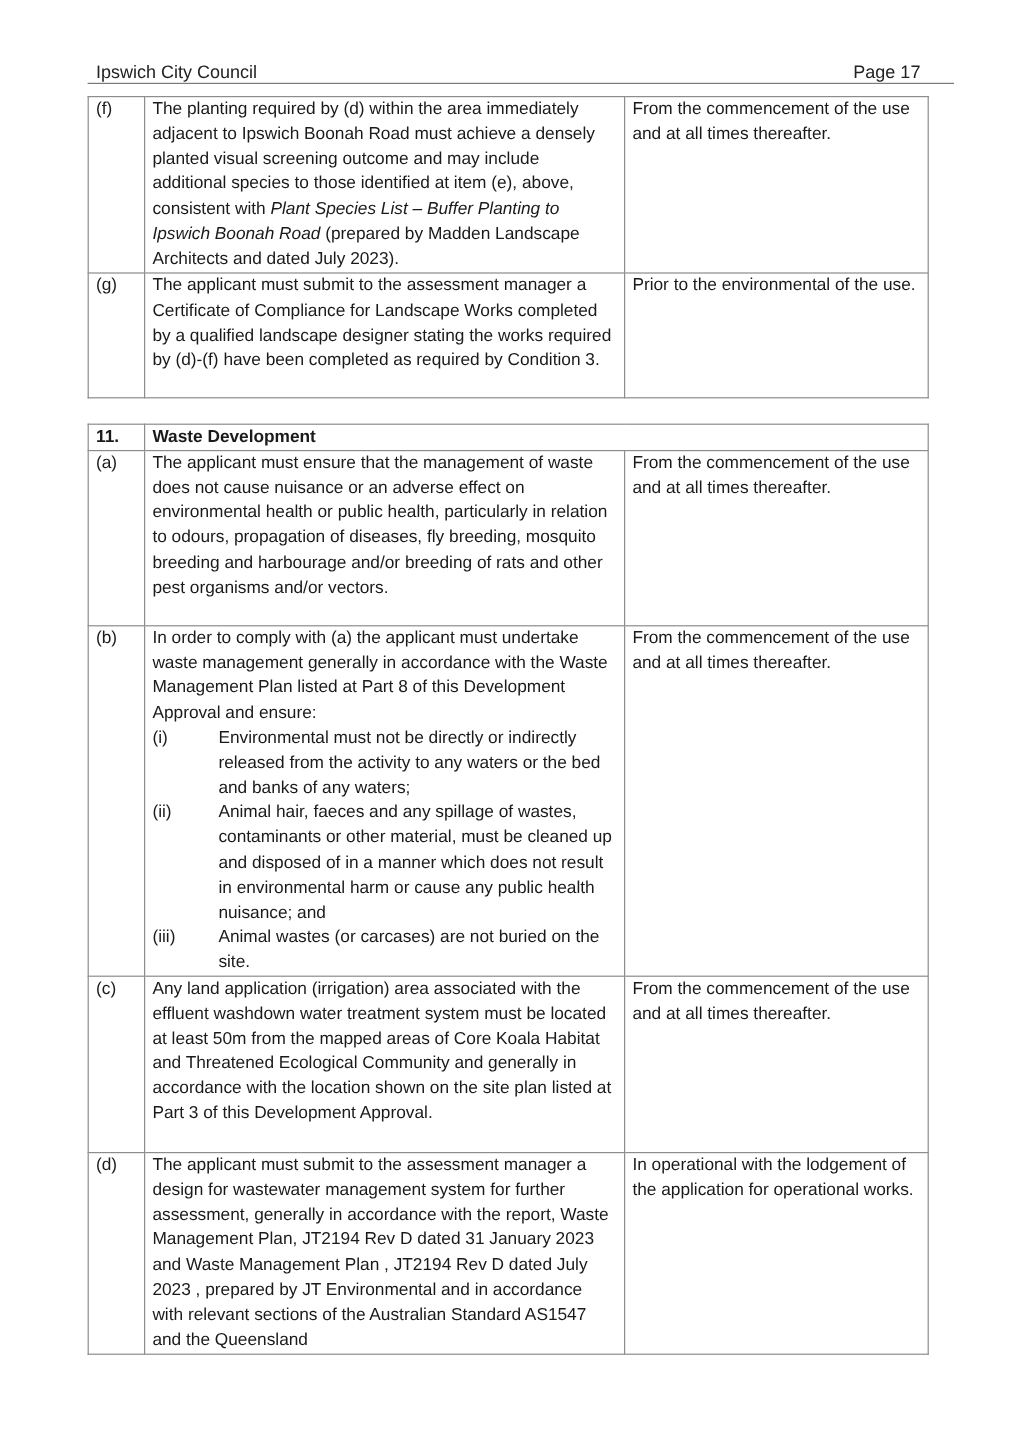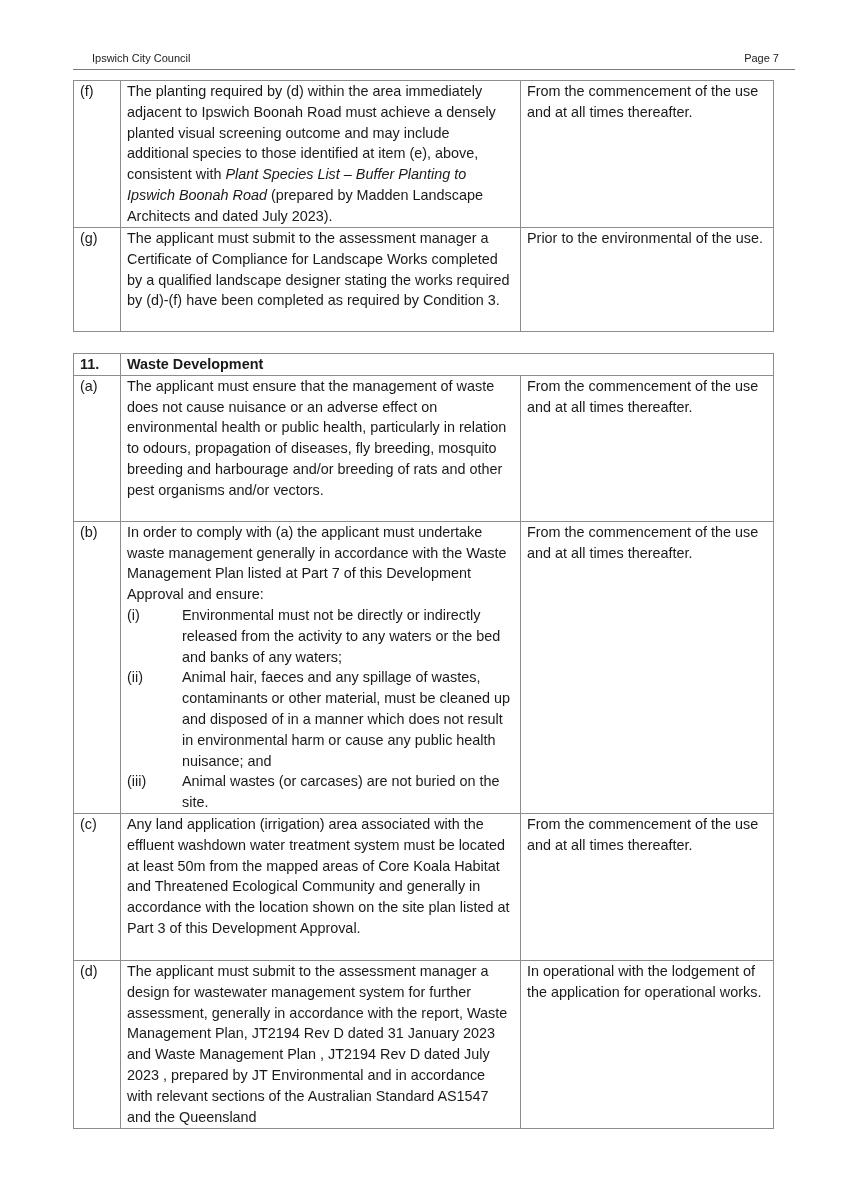--- a/index.html
+++ b/index.html
@@ -1,22 +1,22 @@
 <!DOCTYPE html>
 <html><head>
 <meta charset="utf-8">
 <style>
   html, body { margin: 0; padding: 0; }
   body {
     width: 843px; height: 1194px; background: #ffffff; position: relative; overflow: hidden;
     font-family: "Liberation Sans", sans-serif; color: #1a1a1a;
   }
   .header {
-    position: absolute; left: 92px; top: 50px; width: 687px; height: 20px;
-    font-size: 11px; color: #222;
+    position: absolute; left: 80px; top: 50px; width: 687px; height: 20px;
+    font-size: 15px; color: #222;
   }
   .header .left { position: absolute; left: 0; top: 2px; }
   .header .right { position: absolute; right: 0; top: 2px; }
   .header-rule { position: absolute; left: 73px; top: 69px; width: 722px; height: 0; border-top: 1.5px solid #7a7a7a; }
 
   table.cond {
     position: absolute; left: 73px; width: 700px; border-collapse: collapse; table-layout: fixed;
     font-size: 14.4px; line-height: 20.8px;
   }
   table.cond td {
@@ -30,21 +30,21 @@
   .sub { display: flex; }
   .sub .roman { width: 55px; flex: 0 0 55px; }
   .sub .txt { flex: 1; }
   em { font-style: italic; }
 </style>
 </head>
 <body>
 
 <div class="header">
   <span class="left">Ipswich City Council</span>
-  <span class="right">Page 7</span>
+  <span class="right">Page 17</span>
 </div>
 <div class="header-rule"></div>
 
 <table class="cond" style="top:80px;">
   <colgroup>
       <col class="c1">
       <col class="c2">
       <col class="c3">
     </colgroup>
   <tbody>
@@ -73,21 +73,21 @@
     <td class="hdr" colspan="2">Waste Development</td>
   </tr>
   <tr style="height:146px;">
     <td class="num">(a)</td>
     <td>The applicant must ensure that the management of waste does not cause nuisance or an adverse effect on environmental health or public health, particularly in relation to odours, propagation of diseases, fly breeding, mosquito breeding and harbourage and/or breeding of rats and other pest organisms and/or vectors.</td>
     <td>From the commencement of the use and at all times thereafter.</td>
   </tr>
   <tr style="height:292px;">
     <td class="num">(b)</td>
     <td>
-      <div>In order to comply with (a) the applicant must undertake waste management generally in accordance with the Waste Management Plan listed at Part 7 of this Development Approval and ensure:</div>
+      <div>In order to comply with (a) the applicant must undertake waste management generally in accordance with the Waste Management Plan listed at Part 8 of this Development Approval and ensure:</div>
       <div class="sub">
         <span class="roman">(i)</span>
         <span class="txt">Environmental must not be directly or indirectly released from the activity to any waters or the bed and banks of any waters;</span>
       </div>
       <div class="sub">
         <span class="roman">(ii)</span>
         <span class="txt">Animal hair, faeces and any spillage of wastes, contaminants or other material, must be cleaned up and disposed of in a manner which does not result in environmental harm or cause any public health nuisance; and</span>
       </div>
       <div class="sub">
         <span class="roman">(iii)</span>

